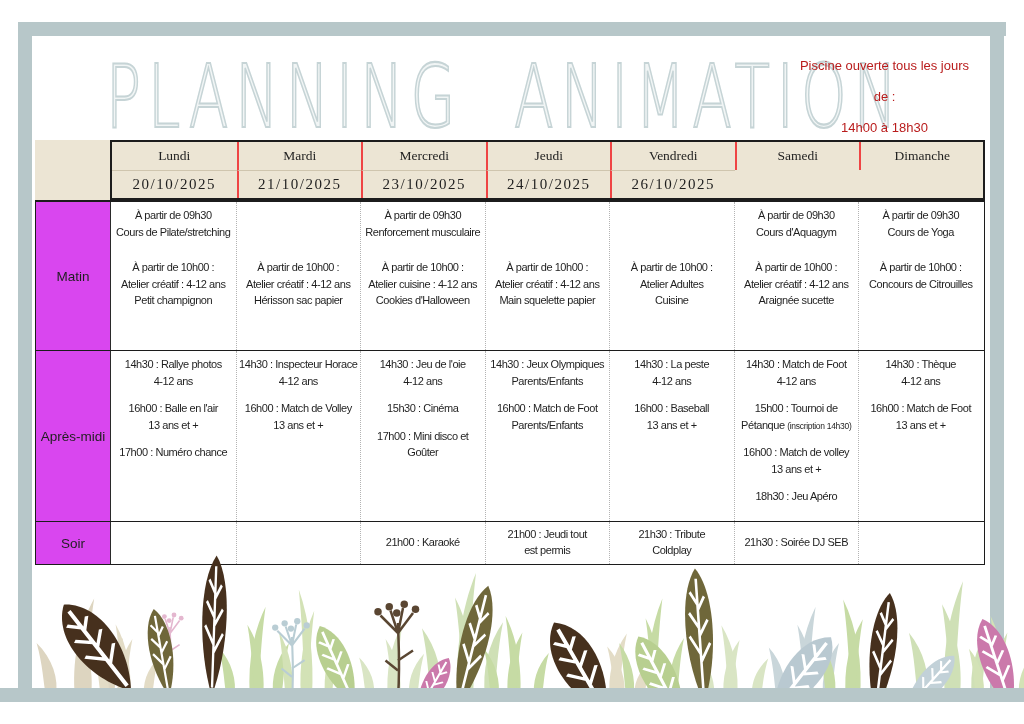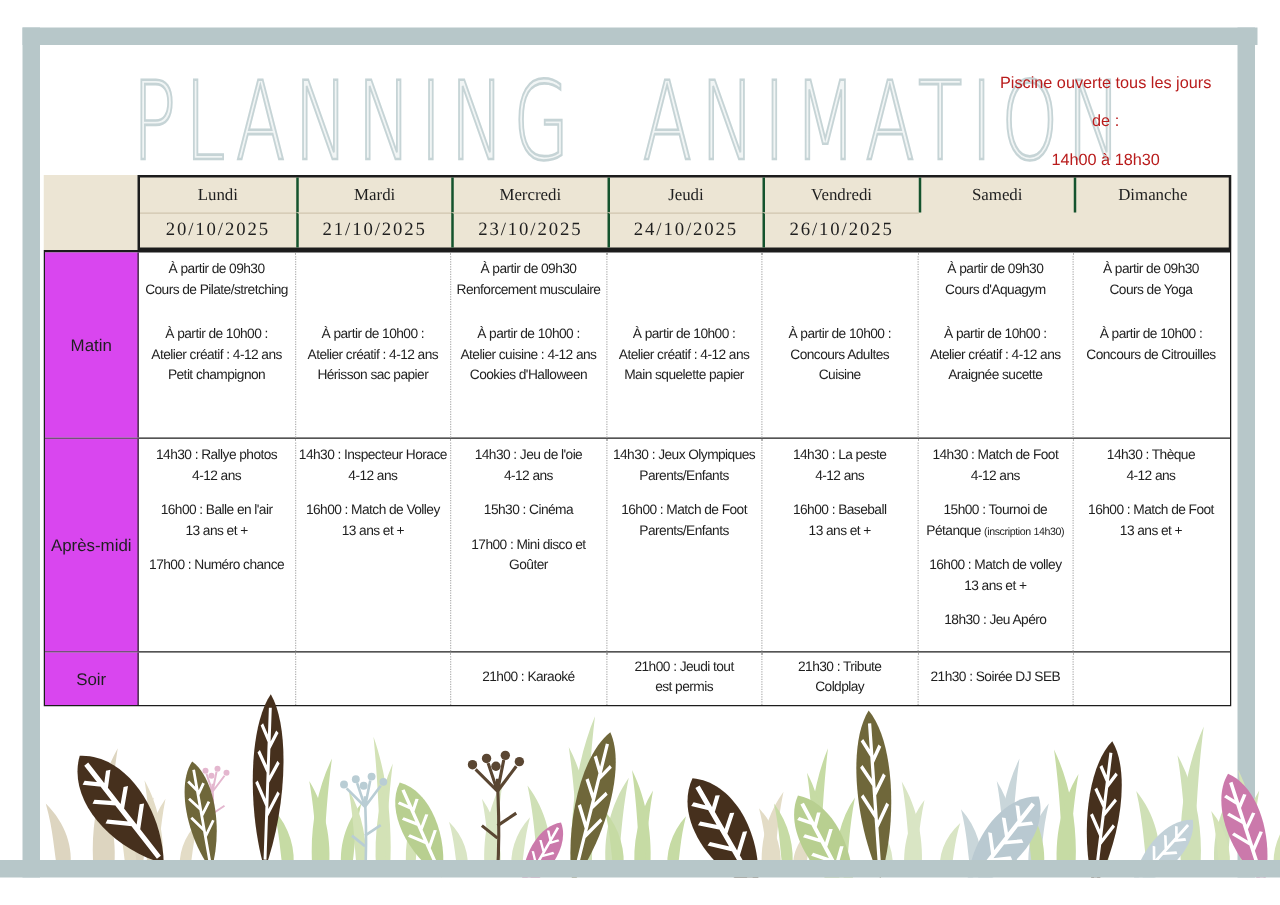--- a/index.html
+++ b/index.html
@@ -28,21 +28,21 @@
 
   
   #planning-table{position:absolute;left:35px;top:140px;width:950px;}
   #header-row{display:flex;}
   #header-stub{width:75px;height:60px;background:#ece5d4;}
   #header-box{width:871px;border:2px solid #1c1c1c;background:#ece5d4;
     display:grid;grid-template-columns:repeat(7,124.5px);grid-auto-rows:28px;}
   .hcell{display:flex;align-items:center;justify-content:center;overflow:visible;white-space:nowrap;font-family:Liberation Serif, serif;}
   .hcell.day{font-size:13.5px;}
   .hcell.date{font-size:15px;letter-spacing:1.5px;border-top:1px solid #cfc5ae;}
-  .hcell.bl{border-left:2px solid #14532d;}
+  .hcell.bl{border-left:2px solid #ef4444;}
 
   #body-box{border:1.5px solid #1c1c1c;border-top:2px solid #1c1c1c;}
   .body-row{display:grid;grid-template-columns:75px repeat(7,124.5px);}
   .body-row + .body-row{border-top:1.5px solid #1c1c1c;}
   .row-matin{height:148px;}
   .row-am{height:170px;}
   .row-soir{height:42px;}
   .row-label{
     background:#d946ef;border-right:1.5px solid #2a2a2a;
     display:flex;align-items:center;justify-content:center;
@@ -136,21 +136,21 @@
           <div class="block">
             <div class="line">À partir de 10h00 :</div>
             <div class="line">Atelier créatif : 4-12 ans</div>
             <div class="line">Main squelette papier</div>
           </div>
         </div>
         <div class="cell dotted">
           <div class="slot-early"></div>
           <div class="block">
             <div class="line">À partir de 10h00 :</div>
-            <div class="line">Concours Adultes</div>
+            <div class="line">Atelier Adultes</div>
             <div class="line">Cuisine</div>
           </div>
         </div>
         <div class="cell dotted">
           <div class="slot-early">
             <div class="block">
               <div class="line">À partir de 09h30</div>
               <div class="line">Cours d'Aquagym</div>
             </div>
           </div>

